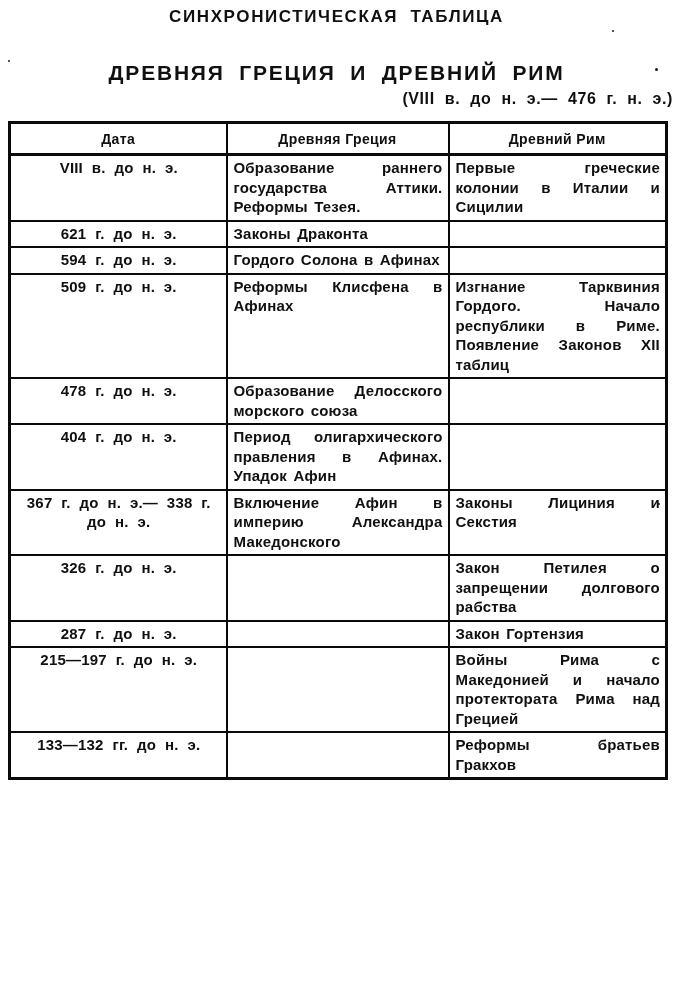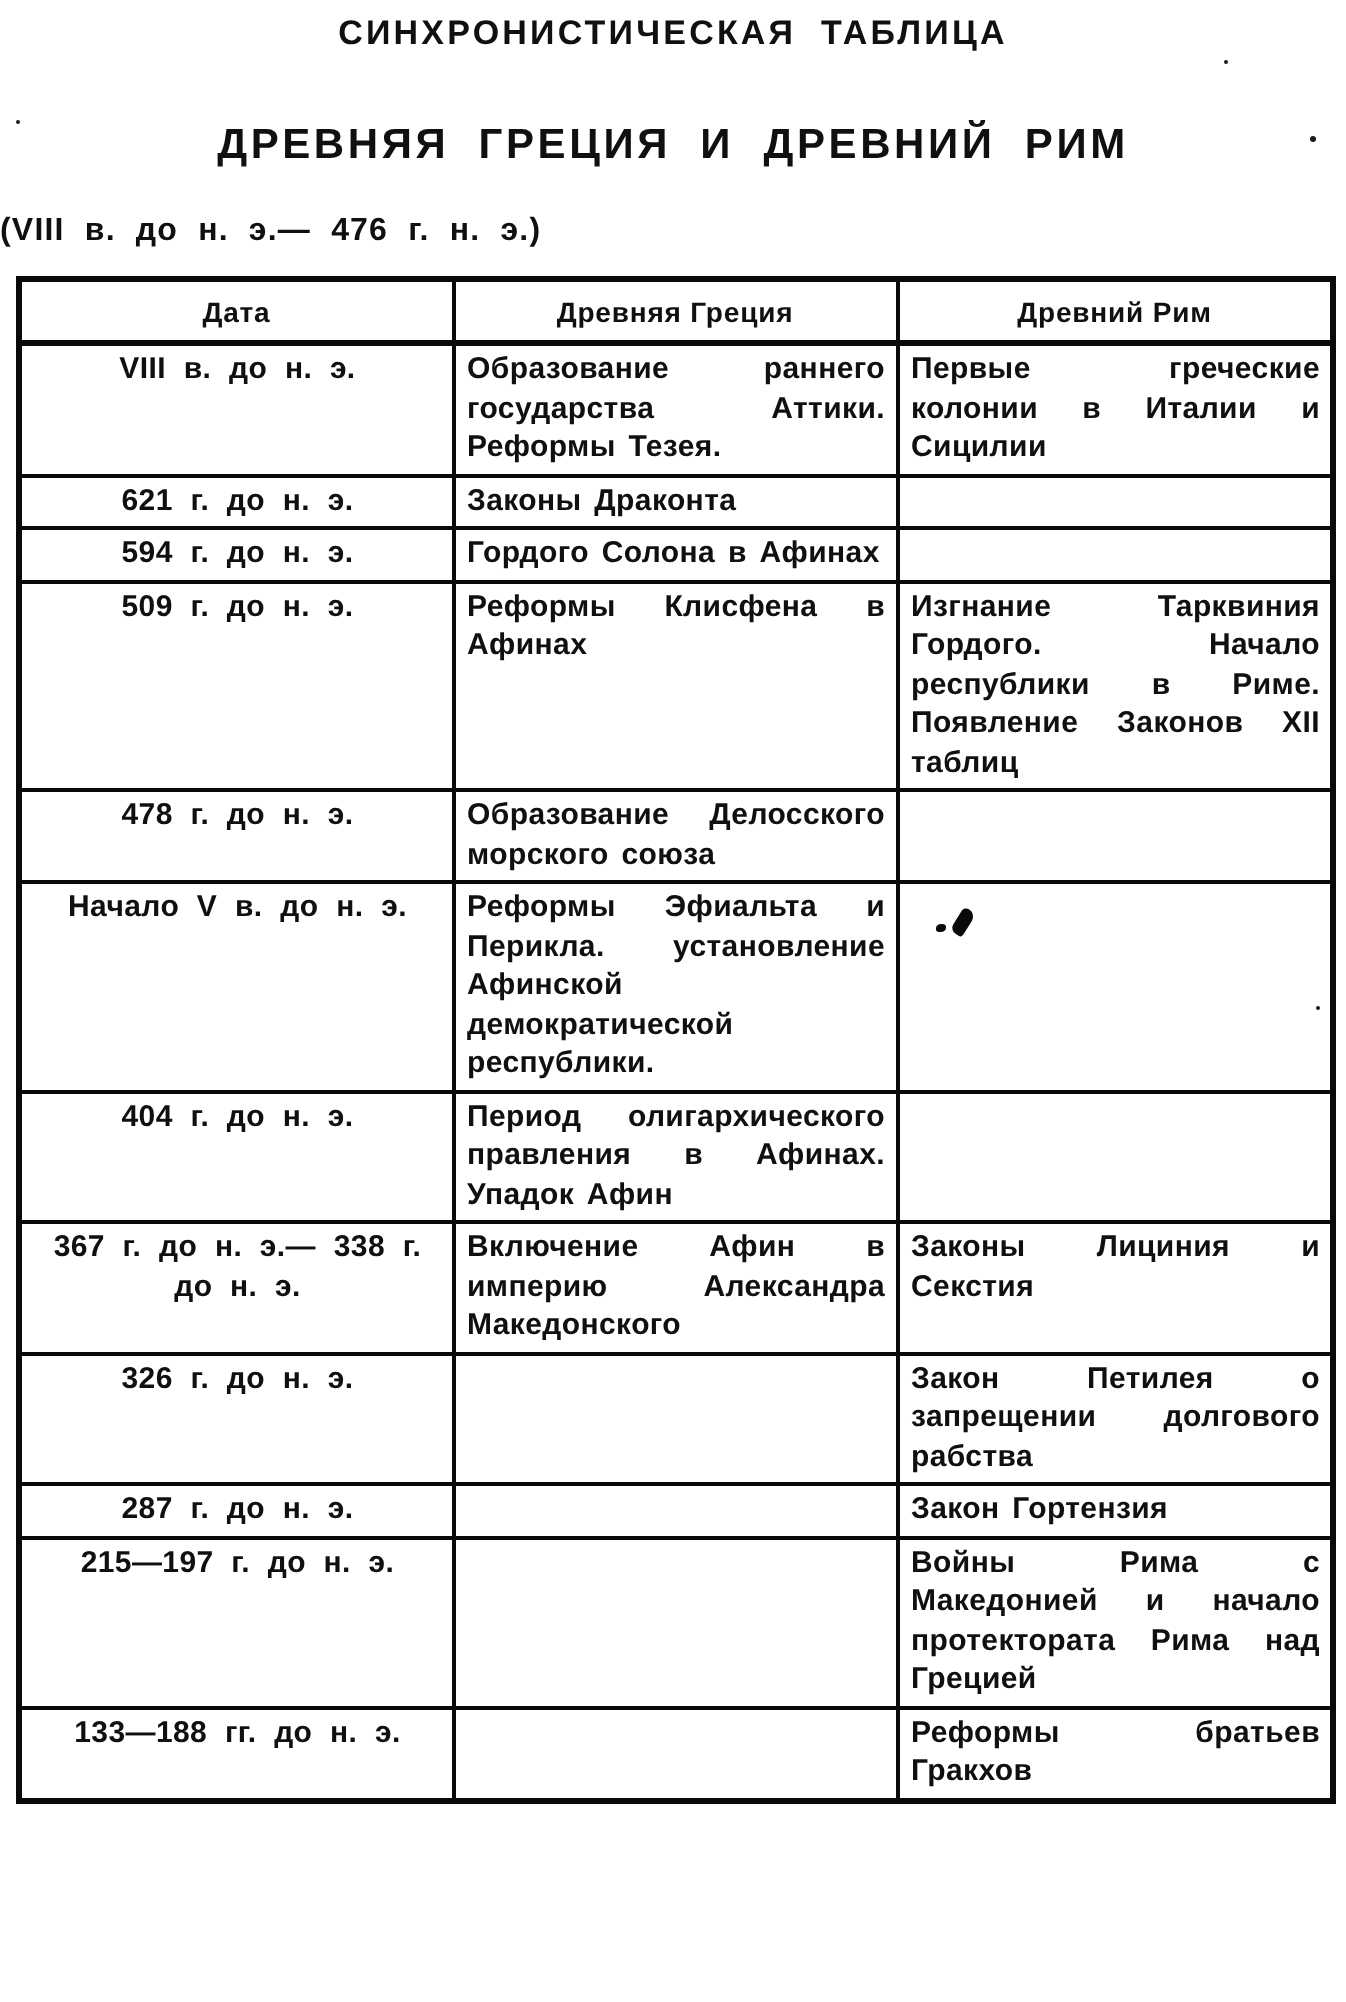--- a/index.html
+++ b/index.html
@@ -26,26 +26,26 @@
   }
   .main-title {
     text-align: center;
     font-weight: 800;
     font-size: 21px;
     letter-spacing: 1.8px;
     word-spacing: 7px;
     margin-top: 34px;
   }
   .subtitle {
-    text-align: left;
+    text-align: right;
     font-weight: 700;
     font-size: 16px;
     letter-spacing: 0.6px;
     word-spacing: 5px;
-    margin-top: 22px;
+    margin-top: 5px;
   }
   table.sync-table {
     border-collapse: collapse;
     table-layout: fixed;
     width: 657px;
     margin: 13px 0 0 8px;
     border: 3px solid #0a0a0a;
   }
   .sync-table th {
     border: 2px solid #0a0a0a;
@@ -148,25 +148,20 @@
         <td class="date-cell">509 г. до н. э.</td>
         <td class="text-cell">Реформы Клисфена в Афинах</td>
         <td class="text-cell">Изгнание Тарквиния Гордого. Начало республики в Риме. Появление Законов XII таблиц</td>
       </tr>
       <tr>
         <td class="date-cell">478 г. до н. э.</td>
         <td class="text-cell">Образование Делосского морского союза</td>
         <td class="text-cell"></td>
       </tr>
       <tr>
-        <td class="date-cell">Начало V в. до н. э.</td>
-        <td class="text-cell">Реформы Эфиальта и Перикла. установление Афинской демократической республики.</td>
-        <td class="text-cell"><span class="ink-blot"></span></td>
-      </tr>
-      <tr>
         <td class="date-cell">404 г. до н. э.</td>
         <td class="text-cell">Период олигархического правления в Афинах. Упадок Афин</td>
         <td class="text-cell"></td>
       </tr>
       <tr>
         <td class="date-cell">367 г. до н. э.— 338 г. до н. э.</td>
         <td class="text-cell">Включение Афин в империю Александра Македонского</td>
         <td class="text-cell">Законы Лициния и Секстия</td>
       </tr>
       <tr>
@@ -178,21 +173,21 @@
         <td class="date-cell">287 г. до н. э.</td>
         <td class="text-cell"></td>
         <td class="text-cell">Закон Гортензия</td>
       </tr>
       <tr>
         <td class="date-cell">215—197 г. до н. э.</td>
         <td class="text-cell"></td>
         <td class="text-cell">Войны Рима с Македонией и начало протектората Рима над Грецией</td>
       </tr>
       <tr>
-        <td class="date-cell">133—188 гг. до н. э.</td>
+        <td class="date-cell">133—132 гг. до н. э.</td>
         <td class="text-cell"></td>
         <td class="text-cell">Реформы братьев Гракхов</td>
       </tr>
     </tbody>
 </table>
 
 <div class="speck" style="left:655px; top:68px;"></div>
 <div class="speck" style="left:612px; top:30px; width:2px; height:2px;"></div>
 <div class="speck" style="left:8px; top:60px; width:2px; height:2px;"></div>
 <div class="speck" style="left:658px; top:503px; width:2px; height:2px;"></div>

